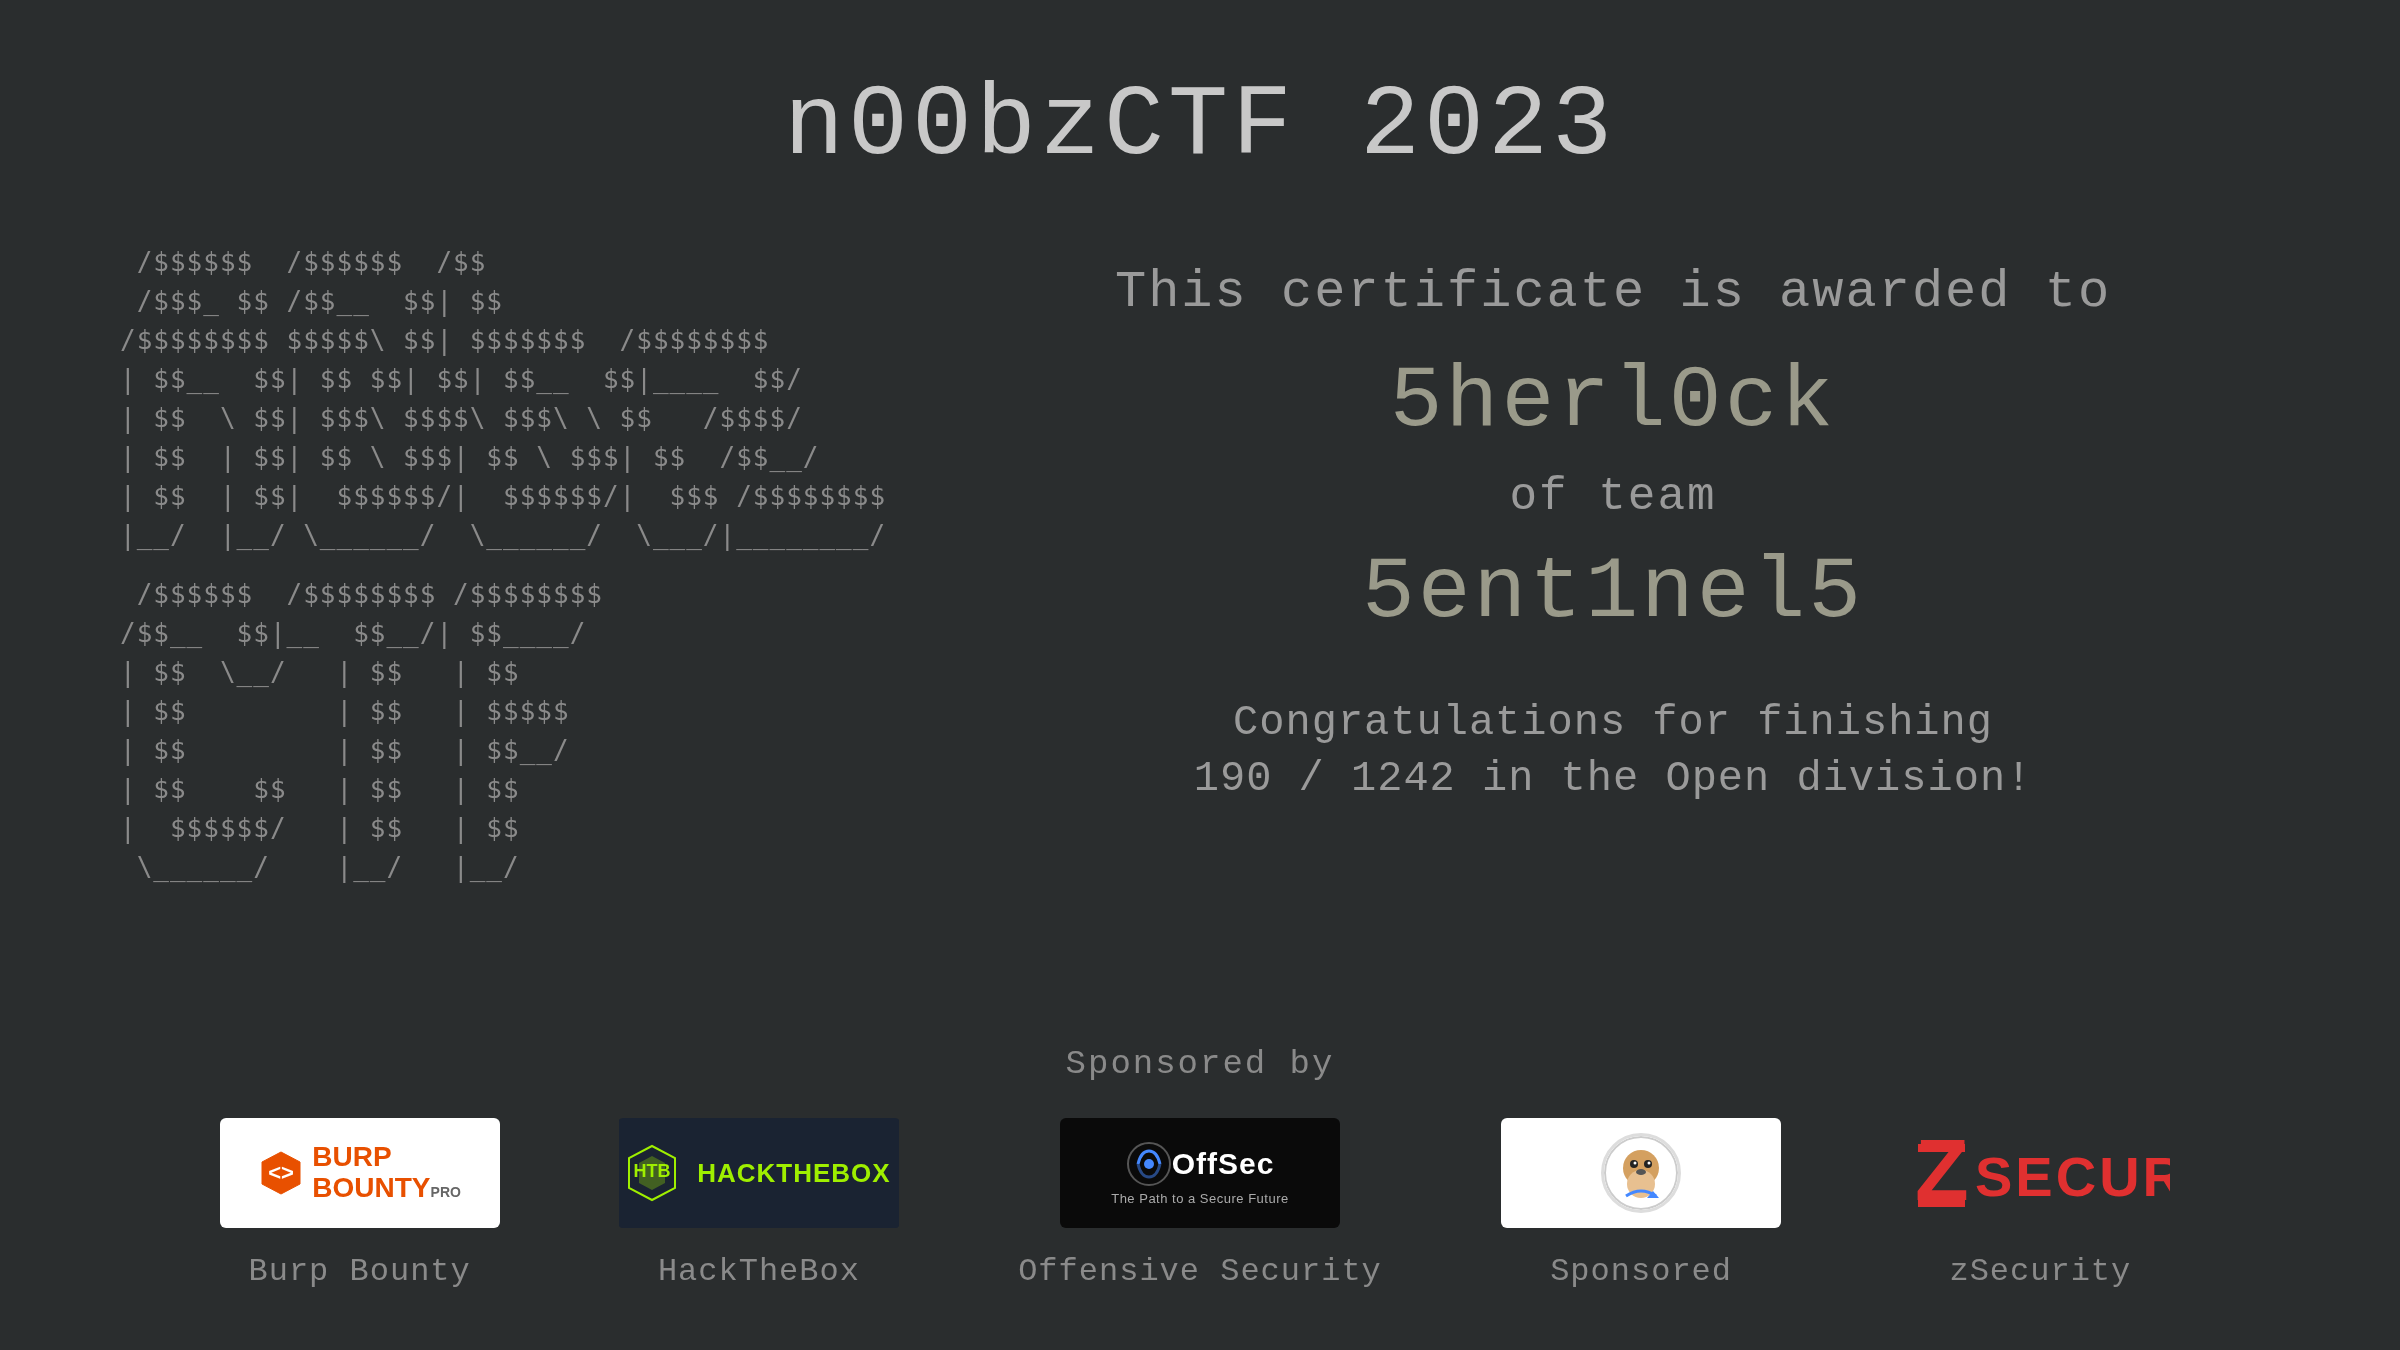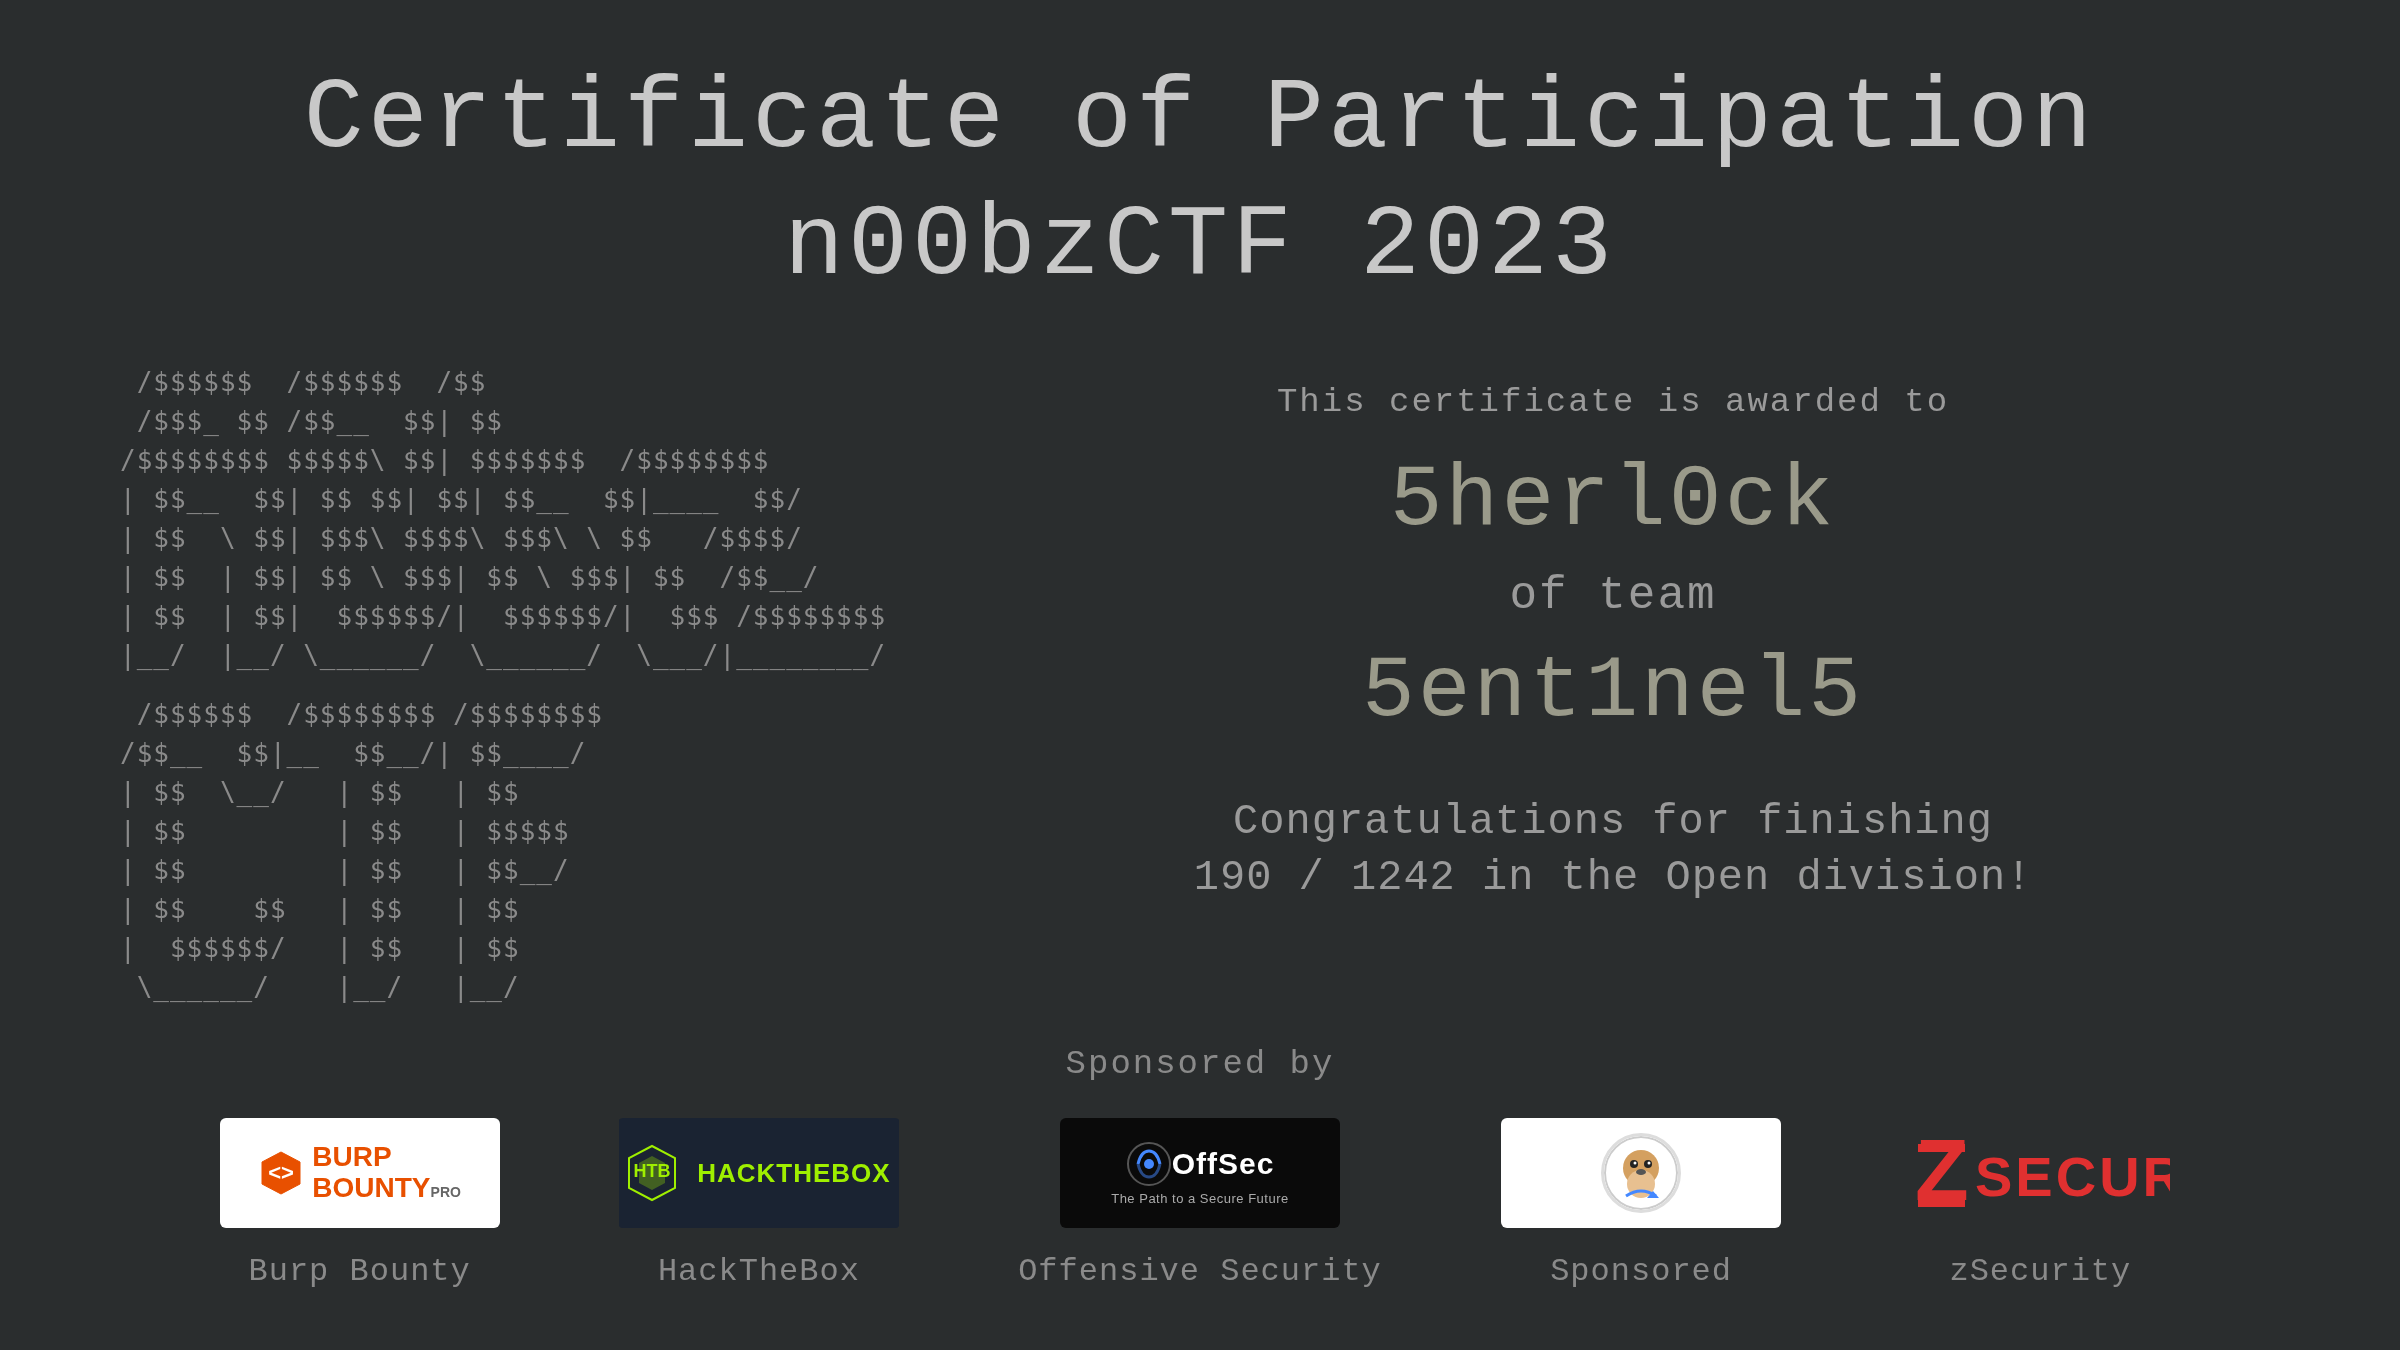--- a/index.html
+++ b/index.html
@@ -72,21 +72,21 @@
       flex: 1;
       display: flex;
       flex-direction: column;
       align-items: center;
       justify-content: center;
       padding-left: 60px;
       margin-top: 20px;
     }
 
     .awarded-text {
-      font-size: 34px;
+      font-size: 52px;
       color: #9a9a9a;
       letter-spacing: 2px;
       margin-bottom: 30px;
     }
 
     .recipient-name {
       font-size: 88px;
       color: #9a9a8a;
       letter-spacing: 3px;
       margin-bottom: 20px;
@@ -312,21 +312,20 @@
       align-items: center;
       justify-content: center;
     }
   </style>
 </head>
 <body>
 
 <div class="certificate-container">
 
   <div class="title-section">
-    <div class="main-title">Certificate of Participation</div>
     <div class="subtitle">n00bzCTF 2023</div>
   </div>
 
   <div class="content-area">
 
     <div class="ascii-art-section">
       <pre class="ascii-art"> /$$$$$$  /$$$$$$  /$$
  /$$$_ $$ /$$__  $$| $$
 /$$$$$$$$ $$$$$\ $$| $$$$$$$  /$$$$$$$$
 | $$__  $$| $$ $$| $$| $$__  $$|____  $$/

